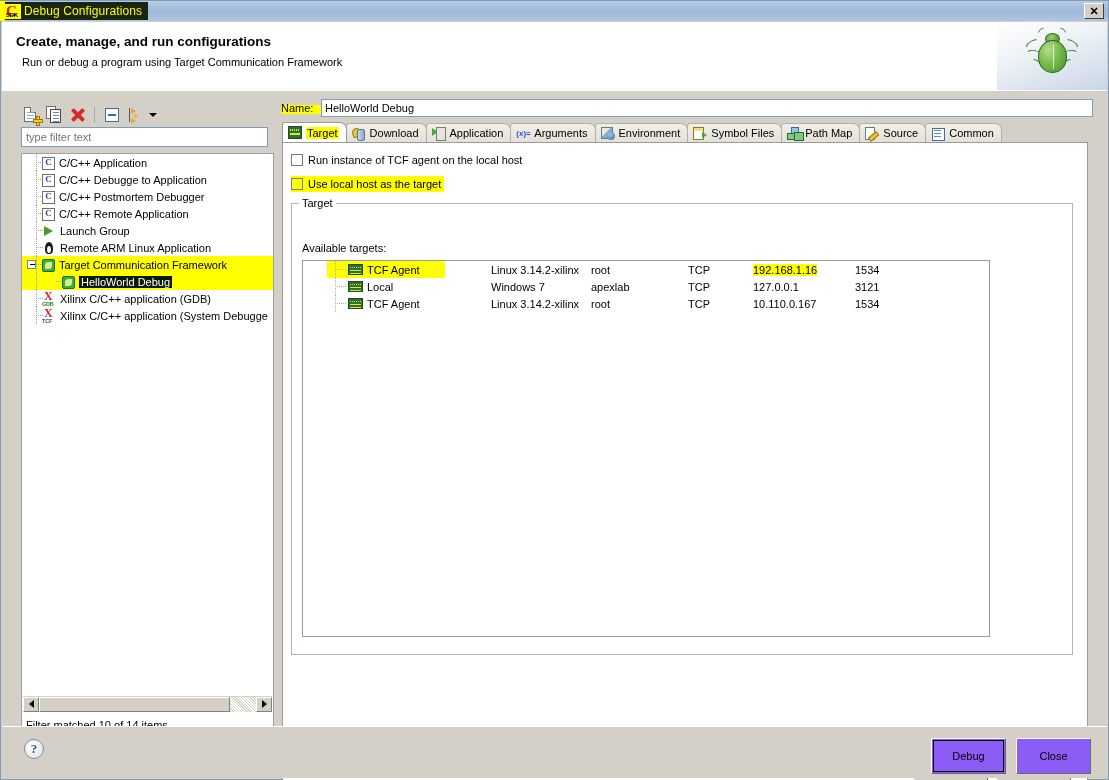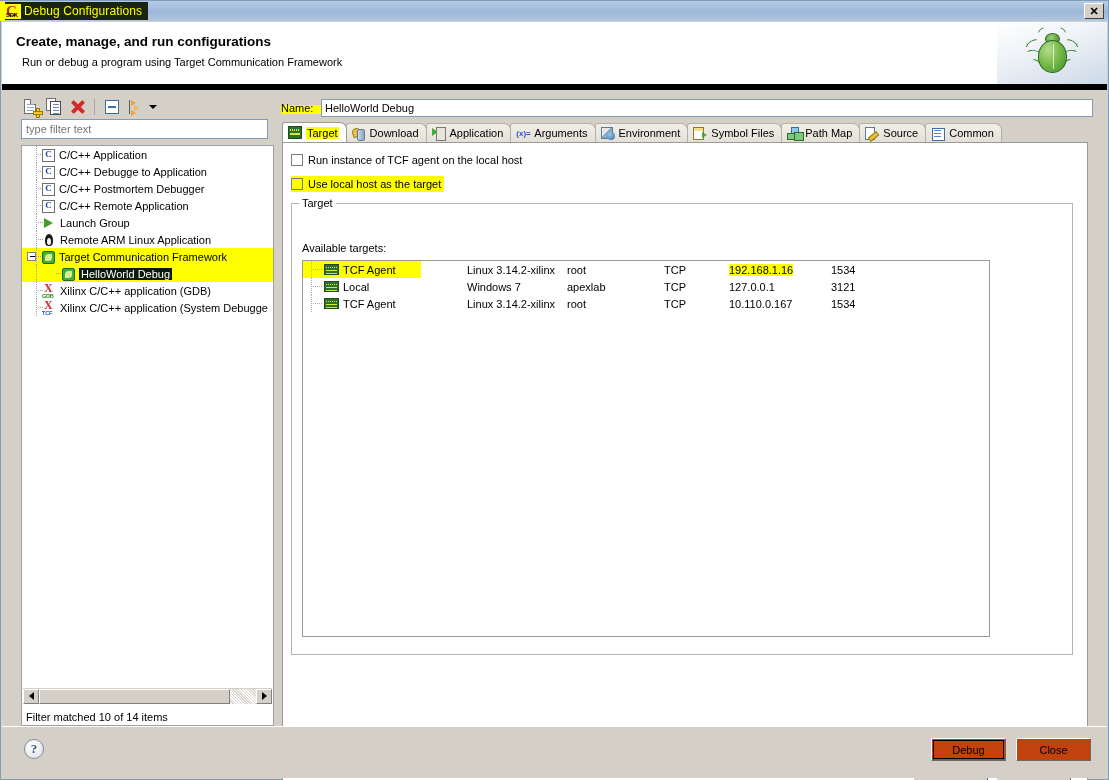--- a/index.html
+++ b/index.html
@@ -75,21 +75,21 @@
     border-bottom: 1px solid #404040;
     display: flex; align-items: center; justify-content: center;
     font-size: 11px; font-weight: bold; color: #000;
     cursor: pointer;
     line-height: 1;
   }
 
   
   #header {
     position: absolute; left: 1px; top: 21px;
-    width: 1105px; height: 68px;
+    width: 1105px; height: 76px;
     background: #ffffff;
     border-bottom: 6px solid #000000;
     overflow: hidden;
   }
   #header-title {
     position: absolute; left: 14px; top: 12px;
     font-size: 13.5px; font-weight: bold; color: #000;
   }
   #header-sub {
     position: absolute; left: 20px; top: 34px;
@@ -152,21 +152,21 @@
 
   
   #body {
     position: absolute; left: 1px; top: 90px;
     width: 1105px; height: 688px;
     background: #d4d0c8;
   }
 
   
   #left-panel {
-    position: absolute; left: 17px; top: 4px;
+    position: absolute; left: 17px; top: 12px;
     width: 255px; height: 631px;
   }
   #tree-toolbar {
     height: 24px;
     display: flex; align-items: center;
     gap: 3px;
     padding-left: 2px;
   }
   .tb-icon {
     width: 20px; height: 20px;
@@ -621,21 +621,21 @@
     padding-left: 4px;
     font-size: 11px; color: #000;
     border-right: 1px solid #9a9a9a;
     border-bottom: 1px solid #9a9a9a;
     background: linear-gradient(to bottom, #e4e0d8, #cfcbc3);
     cursor: pointer;
     white-space: nowrap;
     box-sizing: border-box;
   }
   .th.last { flex: 1; border-right: none; }
-  .trow { display: flex; height: 17px; align-items: flex-end; position: relative; cursor: pointer; }
+  .trow { display: flex; height: 17px; align-items: flex-end; position: relative; cursor: pointer; margin-left: 24px; }
   .td {
     height: 17px;
     display: flex; align-items: center;
     font-size: 11px; color: #000;
     padding-left: 4px;
     white-space: nowrap;
     box-sizing: border-box;
   }
   .td.name { padding-left: 0; position: relative; }
   .td.name .guide {
@@ -719,22 +719,22 @@
     display: flex; align-items: center; justify-content: center;
     font-size: 13px; font-weight: bold; color: #3a5a8a;
     cursor: pointer;
     font-family: "Liberation Serif", serif;
   }
   #footer-buttons {
     position: absolute; right: 16px; top: 11px;
     display: flex; gap: 10px;
   }
   .fbtn {
-    width: 75px; height: 23px;
-    background: #c2410c;
+    width: 75px; height: 36px;
+    background: #8b5cf6;
     border: 1px solid #848484;
     border-top-color: #ffffff; border-left-color: #ffffff;
     border-right-color: #6a6a6a; border-bottom-color: #6a6a6a;
     font-family: "Liberation Sans", sans-serif;
     font-size: 11px; color: #000;
     display: flex; align-items: center; justify-content: center;
     cursor: pointer;
   }
   .fbtn.default { outline: 1px solid #000; outline-offset: -3px; }
 </style>

